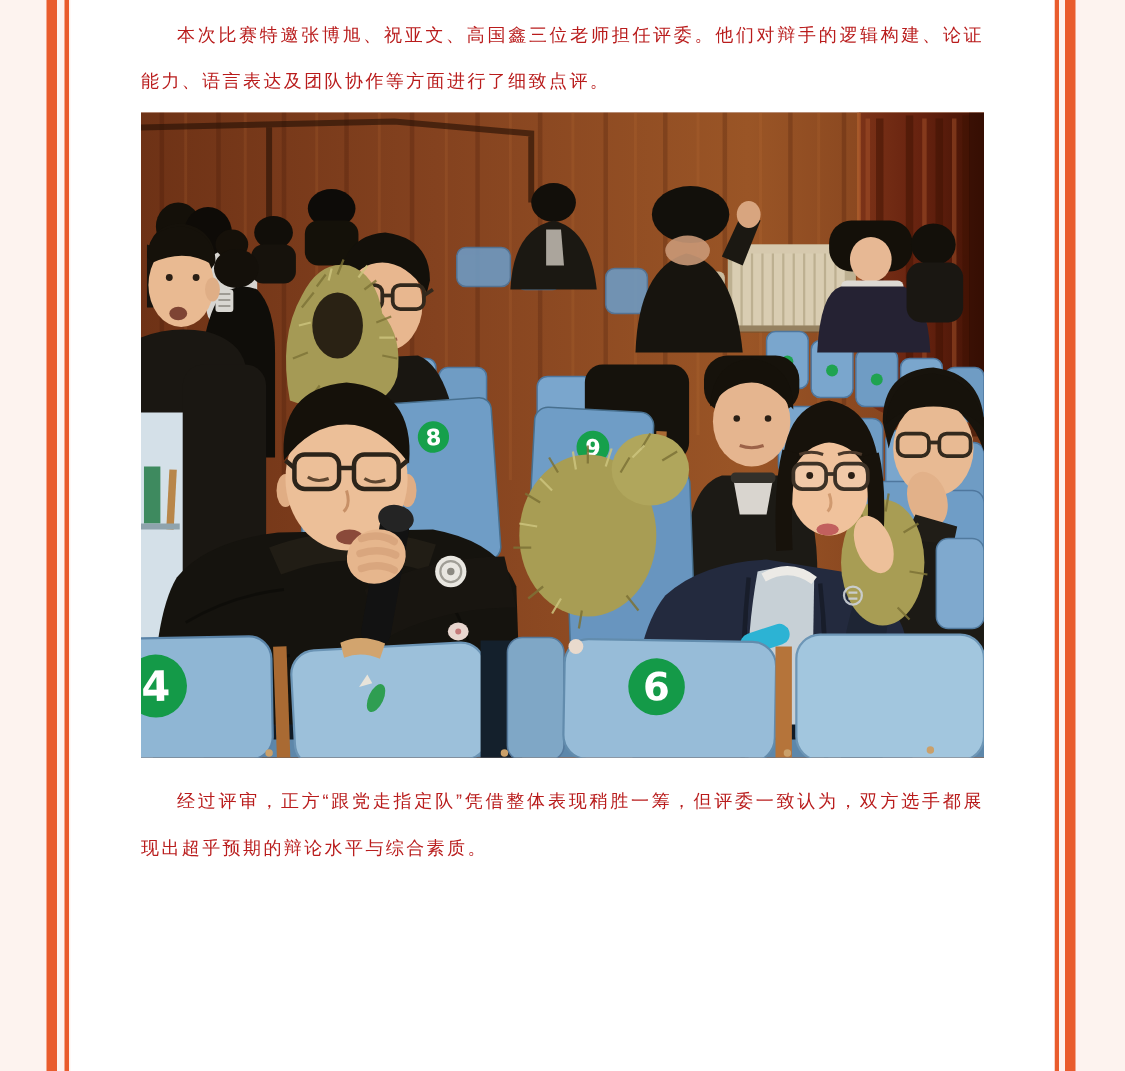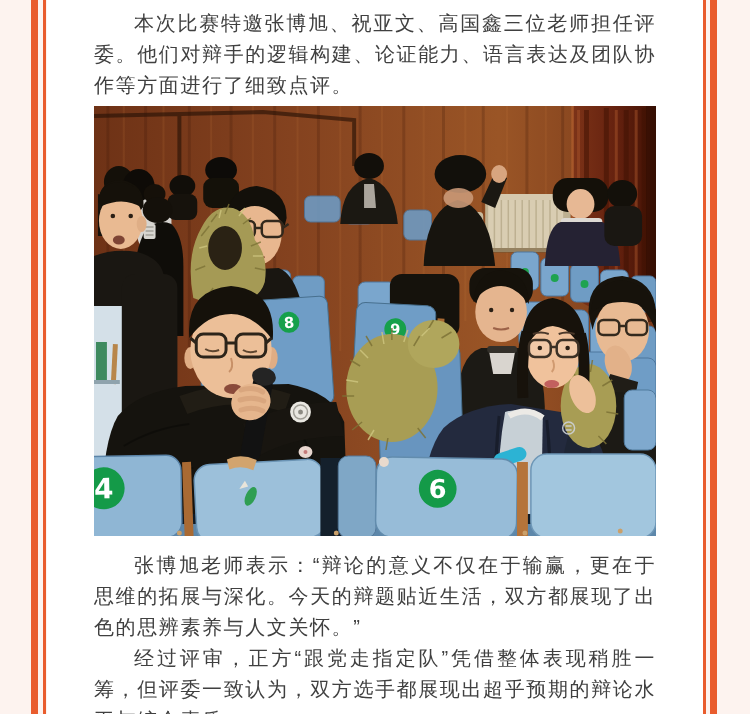--- a/index.html
+++ b/index.html
@@ -13,22 +13,22 @@
   .bar-thin-left{left:43px;width:3px;}
   .bar-thin-right{right:44px;width:3px;}
   .bar-thick-right{right:33px;width:7px;}
   .card{
     position:absolute;left:47px;right:47px;top:0;bottom:0;
     background:#ffffff;box-sizing:border-box;
     padding:8px 47px 0 47px;
   }
   .card p{
     margin:0;
-    font-size:20px;line-height:31px;letter-spacing:1.6px;
-    color:#404040;text-align:justify;text-indent:2em;
+    font-size:12px;line-height:31px;letter-spacing:1.6px;
+    color:#b91c1c;text-align:justify;text-indent:2em;
   }
   .photo{
     display:block;width:100%;height:430px;
     margin:5px 0 14px 0;background:#8a4423;
   }
 </style>
 </head>
 <body>
 
 <div class="bar bar-thick-left"></div>
@@ -391,16 +391,15 @@
       <rect x="440" y="348" width="126" height="84" rx="16" fill="#a2c6de" stroke="#6d96b6" stroke-width="1.5"></rect>
       <g fill="#caa06a">
         <circle cx="86" cy="427" r="2.5"></circle>
           <circle cx="244" cy="427" r="2.5"></circle>
           <circle cx="434" cy="427" r="2.5"></circle>
           <circle cx="530" cy="425" r="2.5"></circle>
       </g>
     </g>
   </svg>
 
-  <p>张博旭老师表示：“辩论的意义不仅在于输赢，更在于思维的拓展与深化。今天的辩题贴近生活，双方都展现了出色的思辨素养与人文关怀。”</p>
   <p>经过评审，正方“跟党走指定队”凭借整体表现稍胜一筹，但评委一致认为，双方选手都展现出超乎预期的辩论水平与综合素质。</p>
 
 </div>
 
 </body></html>

